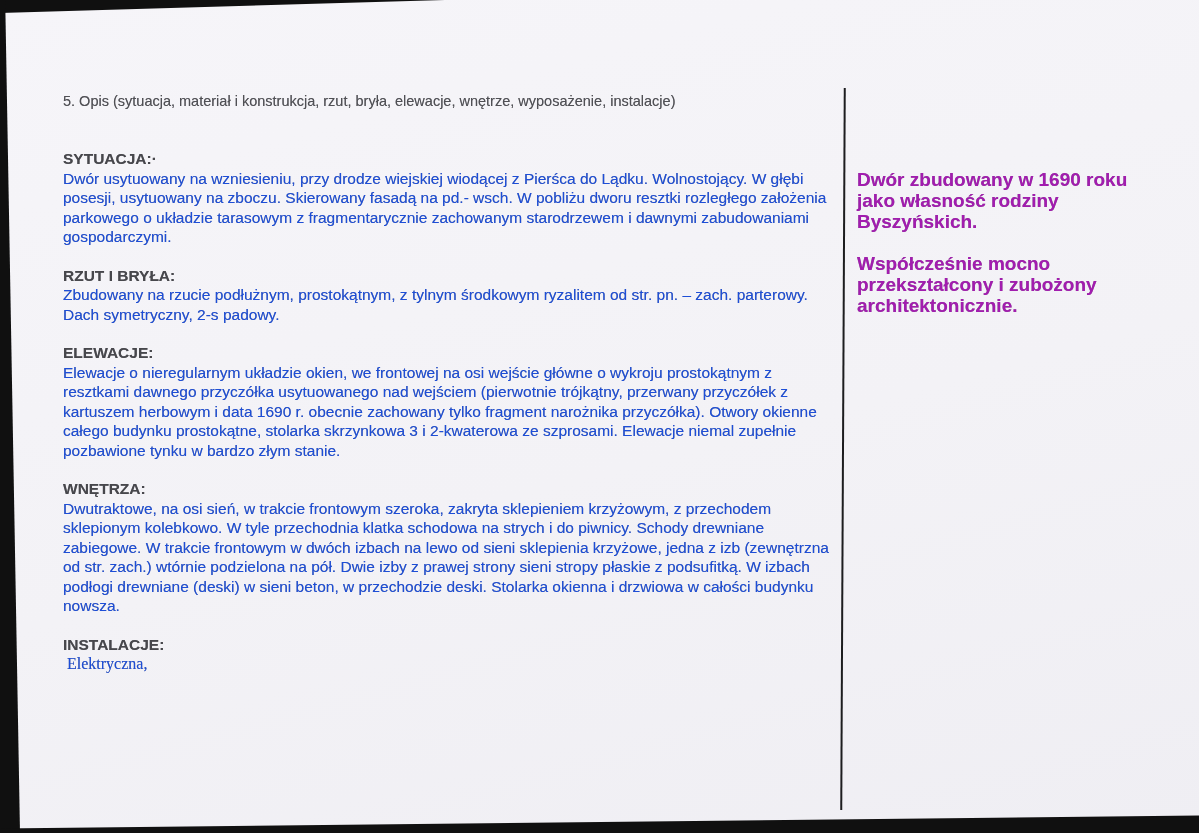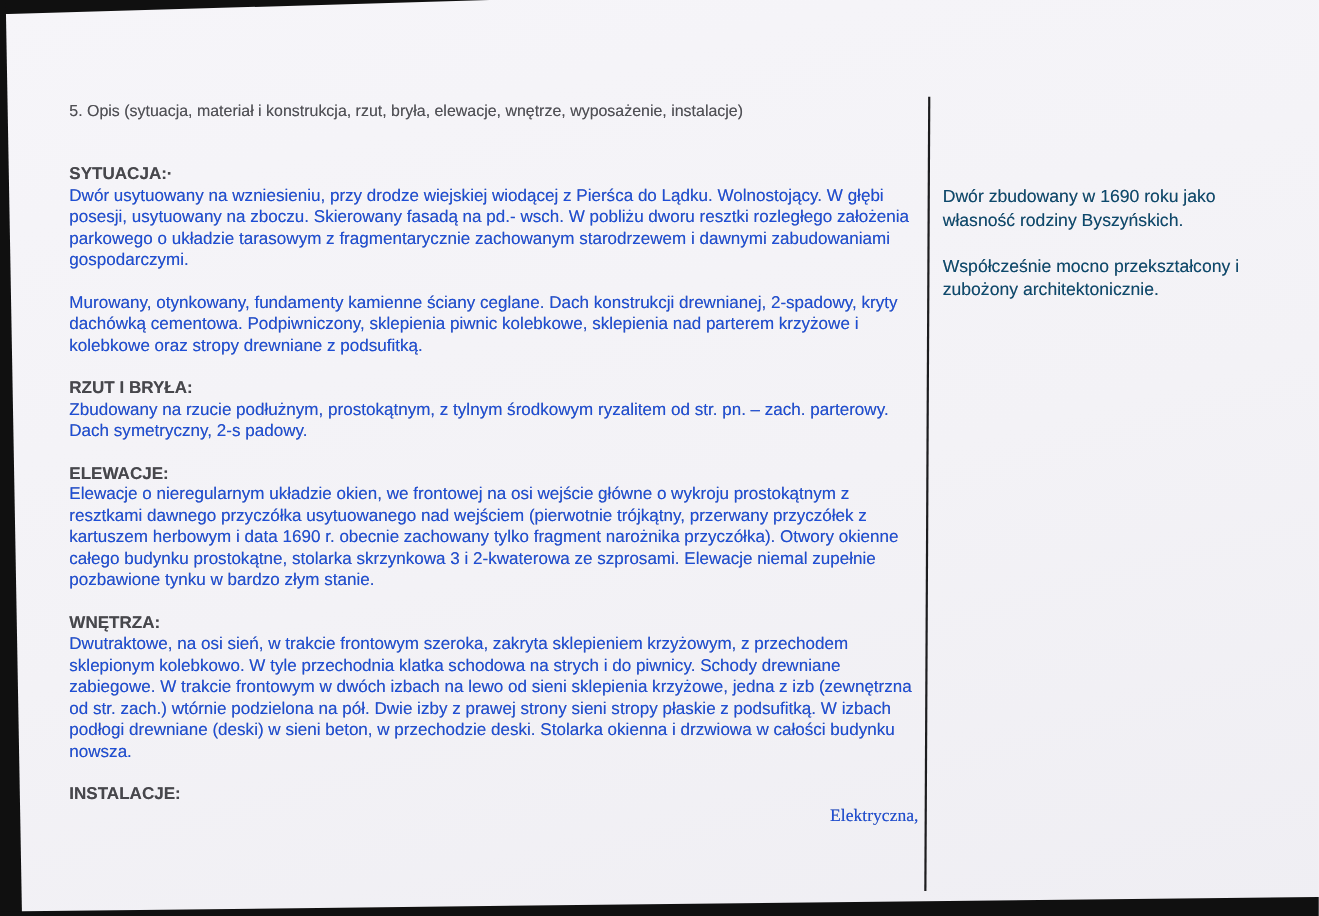--- a/index.html
+++ b/index.html
@@ -68,40 +68,40 @@
     font-size: 15.5px;
     line-height: 19.5px;
     margin: 0;
     color: #1d4ed8;
     text-shadow: 0 0 0.6px rgba(70,70,75,0.55);
   }
   .section-body.serif {
     font-family: "Liberation Serif", serif;
     font-size: 16px;
     padding-left: 4px;
-    text-align: right;
   }
 
   
   .col-right {
     position: absolute;
     left: 857px; top: 97px;
     width: 300px;
   }
   .col-right .field-header {
     font-size: 12.5px;
     line-height: 16px;
     color: #56565b;
   }
   .history-para {
-    font-size: 16px;
+    font-size: 19px;
     line-height: 21px;
     margin: 0;
-    color: #0c4a6e;
+    color: #a21caf;
     text-shadow: 0 0 0.6px rgba(70,70,75,0.55);
+    font-weight: bold;
   }
   .history-para.first { margin-top: 72px; }
   .history-para.second { margin-top: 21px; }
 </style>
 </head>
 <body>
 
 <div>
 
   <div class="edge edge-top"></div>
@@ -112,21 +112,20 @@
 
   <div class="col-left">
     <div class="field-header">5. Opis (sytuacja, materiał i konstrukcja, rzut, bryła, elewacje, wnętrze, wyposażenie, instalacje)</div>
 
     <div class="section">
       <h2 class="section-heading">SYTUACJA:·</h2>
       <p class="section-body">Dwór usytuowany na wzniesieniu, przy drodze wiejskiej wiodącej z Pierśca do Lądku. Wolnostojący. W głębi posesji, usytuowany na zboczu. Skierowany fasadą na pd.- wsch. W pobliżu dworu resztki rozległego założenia parkowego o układzie tarasowym z fragmentarycznie zachowanym starodrzewem i dawnymi zabudowaniami gospodarczymi.</p>
     </div>
 
     <div class="section">
-      <p class="section-body">Murowany, otynkowany, fundamenty kamienne ściany ceglane. Dach konstrukcji drewnianej, 2-spadowy, kryty dachówką cementowa. Podpiwniczony, sklepienia piwnic kolebkowe, sklepienia nad parterem krzyżowe i kolebkowe oraz stropy drewniane z podsufitką.</p>
     </div>
 
     <div class="section">
       <h2 class="section-heading">RZUT I BRYŁA:</h2>
       <p class="section-body">Zbudowany na rzucie podłużnym, prostokątnym, z tylnym środkowym ryzalitem od str. pn. – zach. parterowy. Dach symetryczny, 2-s padowy.</p>
     </div>
 
     <div class="section">
       <h2 class="section-heading">ELEWACJE:</h2>
       <p class="section-body">Elewacje o nieregularnym układzie okien, we frontowej na osi wejście główne o wykroju prostokątnym z resztkami dawnego przyczółka usytuowanego nad wejściem (pierwotnie trójkątny, przerwany przyczółek z kartuszem herbowym i data 1690 r. obecnie zachowany tylko fragment narożnika przyczółka). Otwory okienne całego budynku prostokątne, stolarka skrzynkowa 3 i 2-kwaterowa ze szprosami. Elewacje niemal zupełnie pozbawione tynku w bardzo złym stanie.</p>

